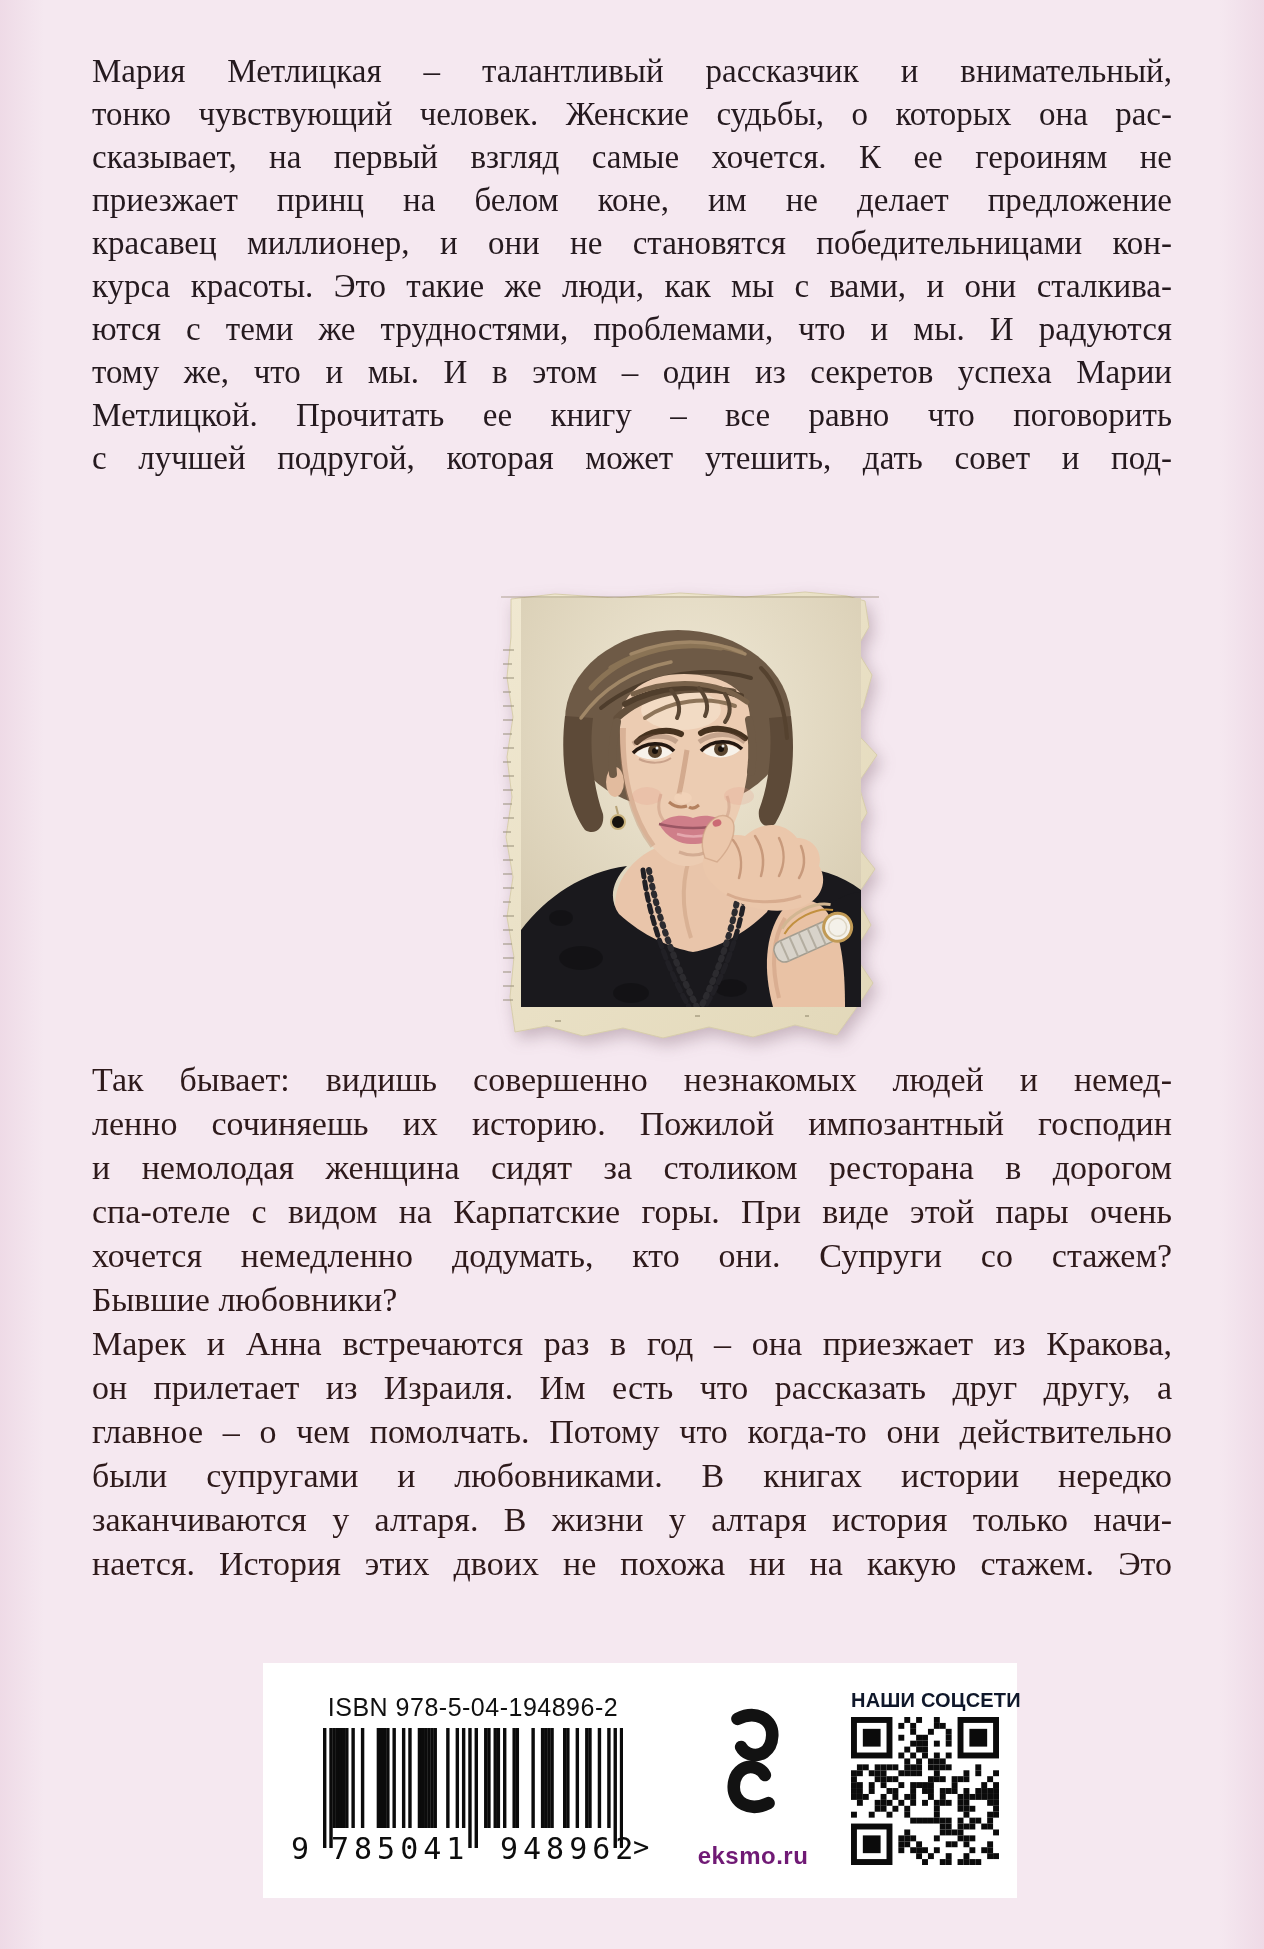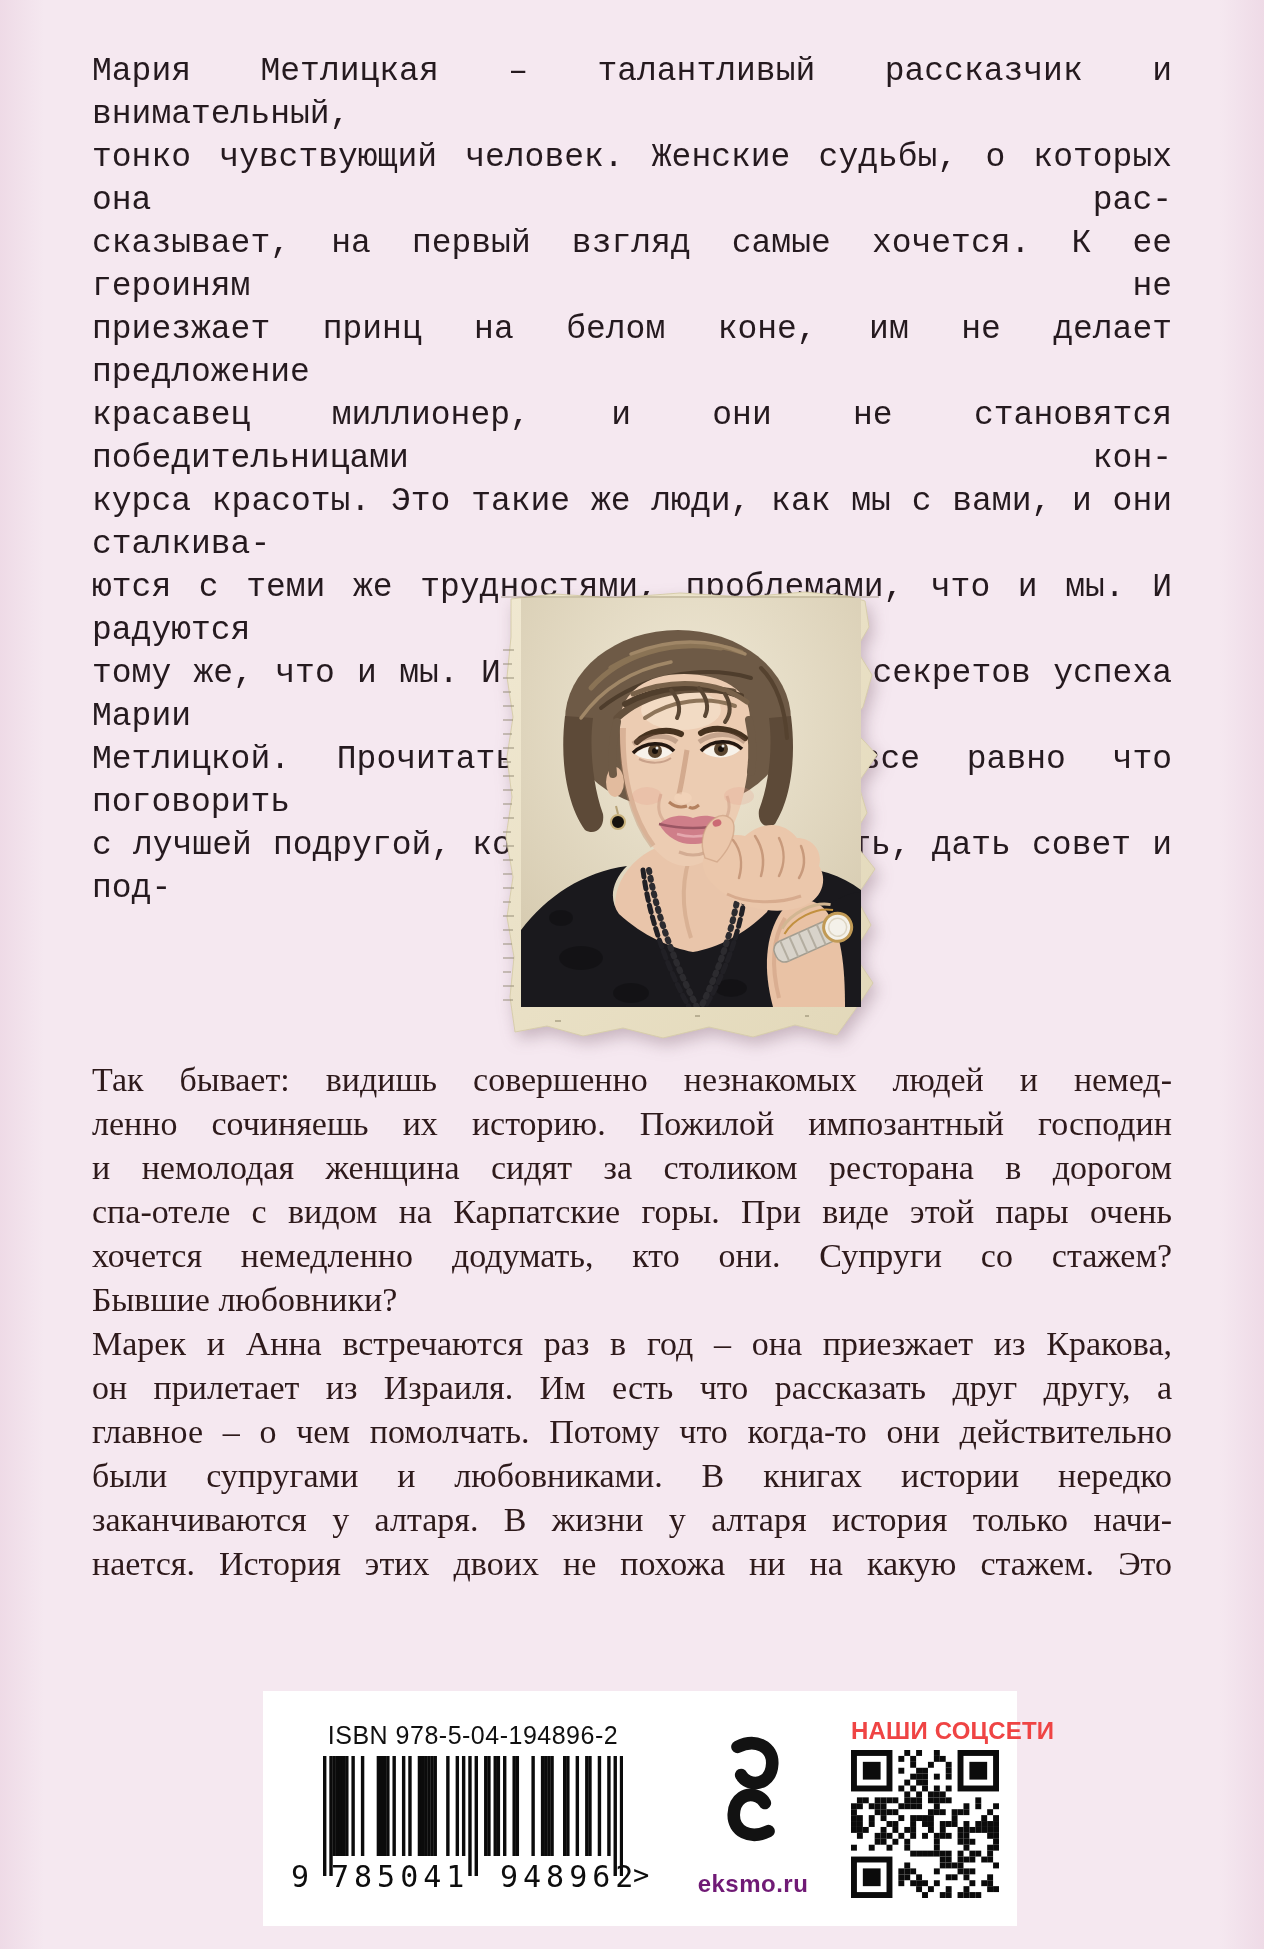--- a/index.html
+++ b/index.html
@@ -2,48 +2,48 @@
 <html><head>
 <meta charset="utf-8">
 <style>
   html,body{margin:0;padding:0;}
   body{width:1264px;height:1949px;position:relative;overflow:hidden;
        background:#f5e8f0;font-family:"Liberation Sans",sans-serif;}
   .vignette{position:absolute;inset:0;pointer-events:none;
     background:linear-gradient(90deg,rgba(214,170,196,.22),rgba(214,170,196,0) 3.5%,rgba(214,170,196,0) 96.5%,rgba(214,170,196,.22));}
   
   .textblock{position:absolute;left:92px;width:1080px;}
-  .intro{top:50px;font-family:Liberation Mono, monospace;font-size:33px;
+  .intro{top:50px;font-family:Liberation Serif, serif;font-size:33px;
          line-height:43px;color:#251a1f;font-weight:400;}
   .annotation{top:1058px;font-family:"Liberation Serif",serif;font-size:34px;
          line-height:44px;color:#2e1a1b;}
   .tline{text-align:justify;text-align-last:justify;white-space:normal;}
   .tline.noj{text-align-last:left;}
   
   .photo-wrap{position:absolute;left:495px;top:585px;width:390px;height:458px;}
   .photo-wrap svg{display:block;filter:drop-shadow(4px 7px 8px rgba(96,62,78,.30));}
   
-  .info-box{position:absolute;left:263px;top:1663px;width:754px;height:235px;background:#ffffff;margin-top:28px;}
+  .info-box{position:absolute;left:263px;top:1663px;width:754px;height:235px;background:#ffffff;}
   .bc-block{position:absolute;left:60px;top:30px;width:300px;}
   .isbn{font-size:25px;letter-spacing:.5px;color:#101010;text-align:center;
         white-space:nowrap;margin-bottom:6px;}
   .barcode-svg{width:300px;height:124px;display:block;}
   .digits{position:absolute;left:-32px;top:138px;width:364px;height:36px;
           font-family:"DejaVu Sans Mono",monospace;font-size:30px;color:#0d0d0d;}
   .digits span{position:absolute;top:0;}
   .d-first{left:0;}
   .d-g1{left:40px;letter-spacing:5px;}
   .d-g2{left:209px;letter-spacing:5px;}
   .d-gt{left:342px;font-size:27px;top:2px;}
   .ek-block{position:absolute;left:442px;top:36px;width:96px;text-align:center;}
   .ek-block svg{display:block;margin:0 auto;}
   .ek-site{position:absolute;left:50%;transform:translateX(-50%);top:143px;
            font-weight:bold;font-size:24px;color:#701a75;white-space:nowrap;letter-spacing:.5px;}
   .qr-block{position:absolute;left:588px;top:26px;width:150px;}
-  .qr-label{font-weight:bold;font-size:24px;color:#ef4444;text-align:left;
+  .qr-label{font-weight:bold;font-size:20px;color:#0f172a;text-align:left;
             white-space:nowrap;letter-spacing:.2px;}
   .qr-svg{width:148px;height:148px;display:block;margin-top:5px;}
 </style>
 </head>
 <body>
 
 <div class="vignette"></div>
 
 <section class="textblock intro">
     <div class="tline">Мария Метлицкая – талантливый рассказчик и внимательный,</div>

